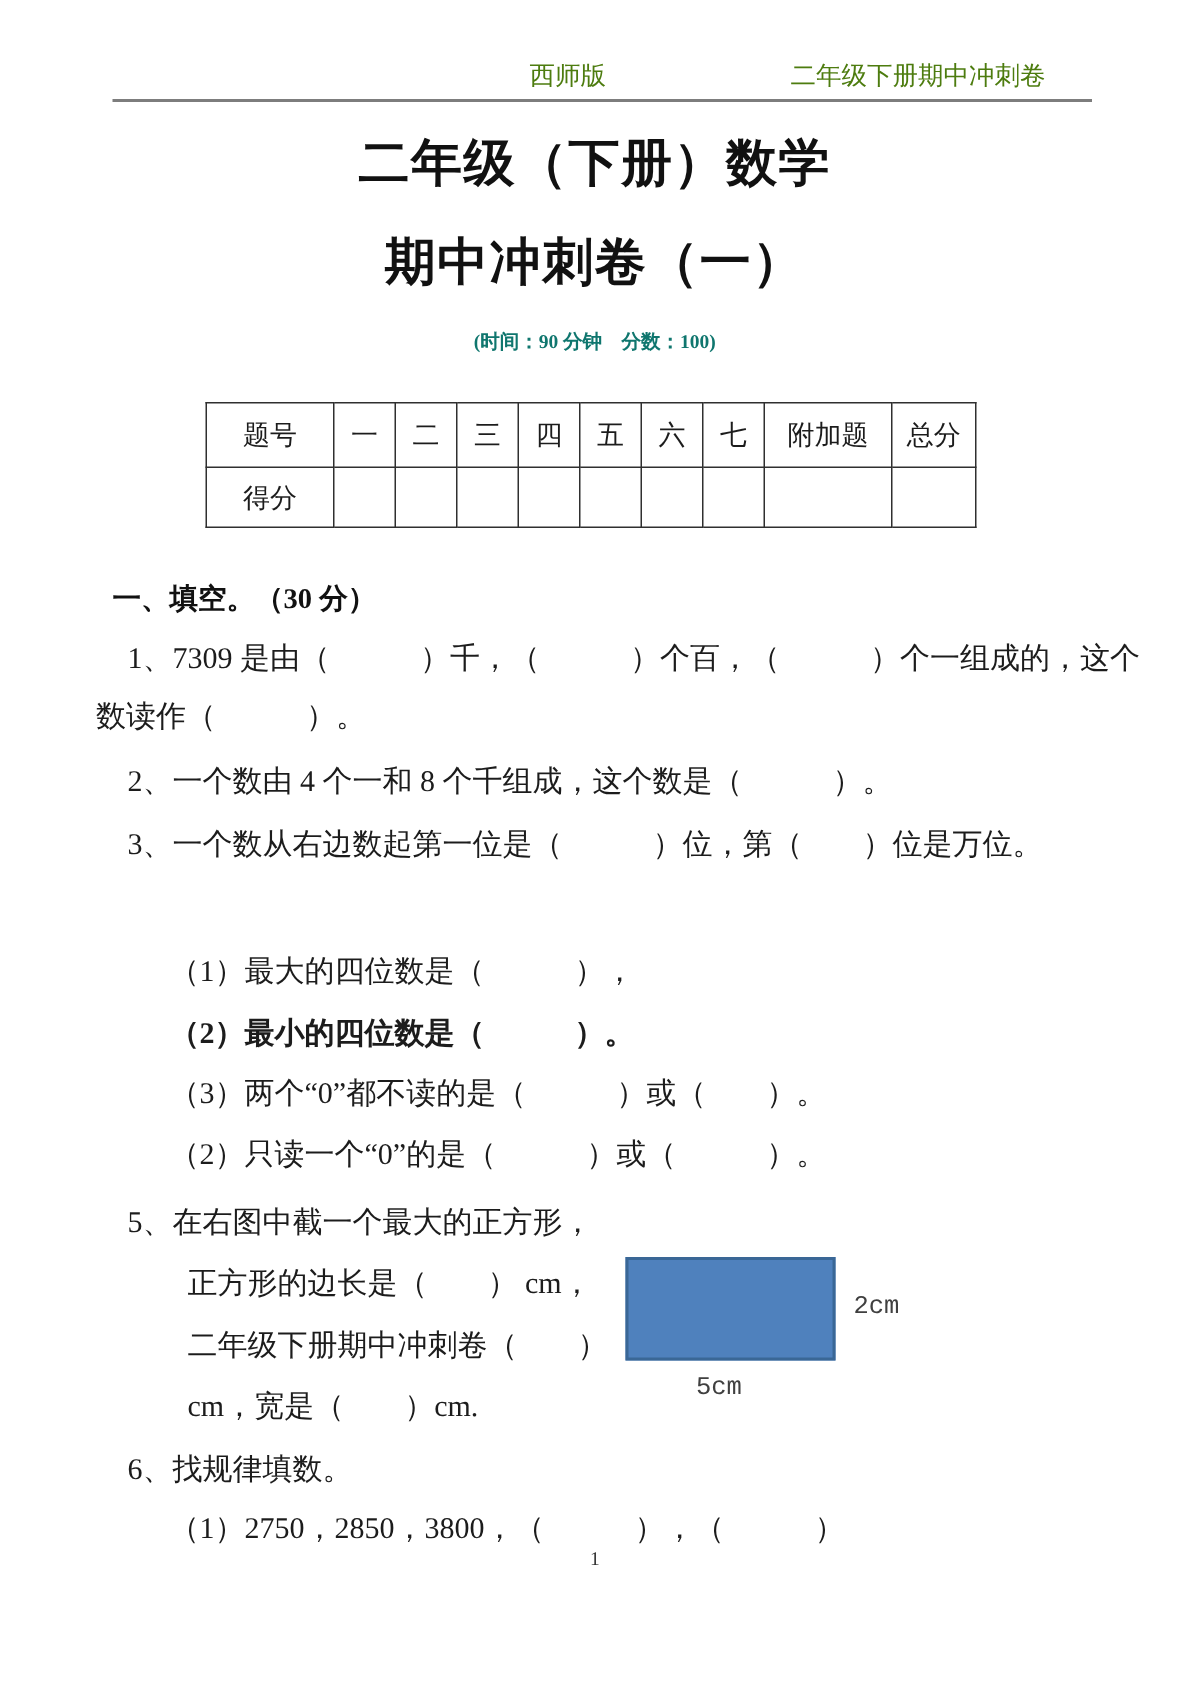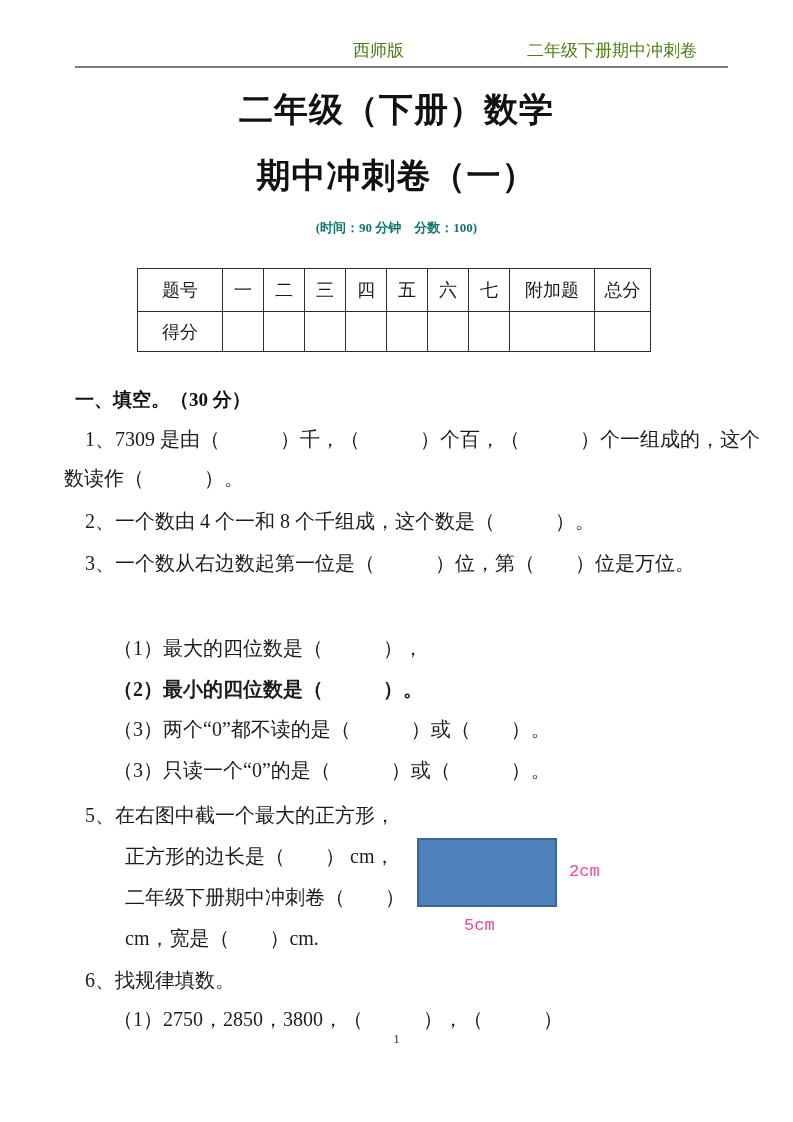--- a/index.html
+++ b/index.html
@@ -47,21 +47,21 @@
   .sect { font-size: 19px; font-weight: bold; color:#111; }
   .q { font-size: 20px; }
 
   .fig-rect {
     position: absolute;
     left: 417px; top: 838px;
     width: 140px; height: 69px;
     box-sizing: border-box;
     border: 2px solid #3a6796;
   }
-  .fig-label { font-size: 17px; font-family: "Liberation Mono", "DejaVu Sans Mono", monospace; color:#ec4899; }
+  .fig-label { font-size: 17px; font-family: "Liberation Mono", "DejaVu Sans Mono", monospace; color:#404040; }
 
   .pagenum { font-size: 13px; color: #333; }
 </style>
 </head>
 <body>
 
 <div class="page">
 
   <div class="abs hdr" style="left:353px; top:41px;">西师版</div>
   <div class="abs hdr" style="left:527px; top:41px;">二年级下册期中冲刺卷</div>
@@ -105,21 +105,21 @@
   <div class="abs q" style="left:85px; top:428px;">1、7309 是由（　　　）千，（　　　）个百，（　　　）个一组成的，这个</div>
   <div class="abs q" style="left:64px; top:467px;">数读作（　　　）。</div>
 
   <div class="abs q" style="left:85px; top:510px;">2、一个数由 4 个一和 8 个千组成，这个数是（　　　）。</div>
 
   <div class="abs q" style="left:85px; top:552px;">3、一个数从右边数起第一位是（　　　）位，第（　　）位是万位。</div>
 
   <div class="abs q" style="left:113px; top:637px;">（1）最大的四位数是（　　　），</div>
   <div class="abs q" style="left:113px; top:678px;font-weight:bold;">（2）最小的四位数是（　　　）。</div>
   <div class="abs q" style="left:113px; top:718px;">（3）两个“0”都不读的是（　　　）或（　　）。</div>
-  <div class="abs q" style="left:113px; top:759px;">（3）只读一个“0”的是（　　　）或（　　　）。</div>
+  <div class="abs q" style="left:113px; top:759px;">（2）只读一个“0”的是（　　　）或（　　　）。</div>
 
   <div class="abs q" style="left:85px; top:804px;">5、在右图中截一个最大的正方形，</div>
   <div class="abs q" style="left:125px; top:845px;">正方形的边长是（　　） cm，</div>
   <div class="abs q" style="left:125px; top:886px;">二年级下册期中冲刺卷（　　）</div>
   <div class="abs q" style="left:125px; top:927px;">cm，宽是（　　）cm.</div>
 
   <div class="fig-rect" style="background: rgb(79, 129, 189); border-color: rgb(58, 103, 150);"></div>
   <div class="abs fig-label" style="left:569px; top:862px;">2cm</div>
   <div class="abs fig-label" style="left:464px; top:916px;">5cm</div>
 

